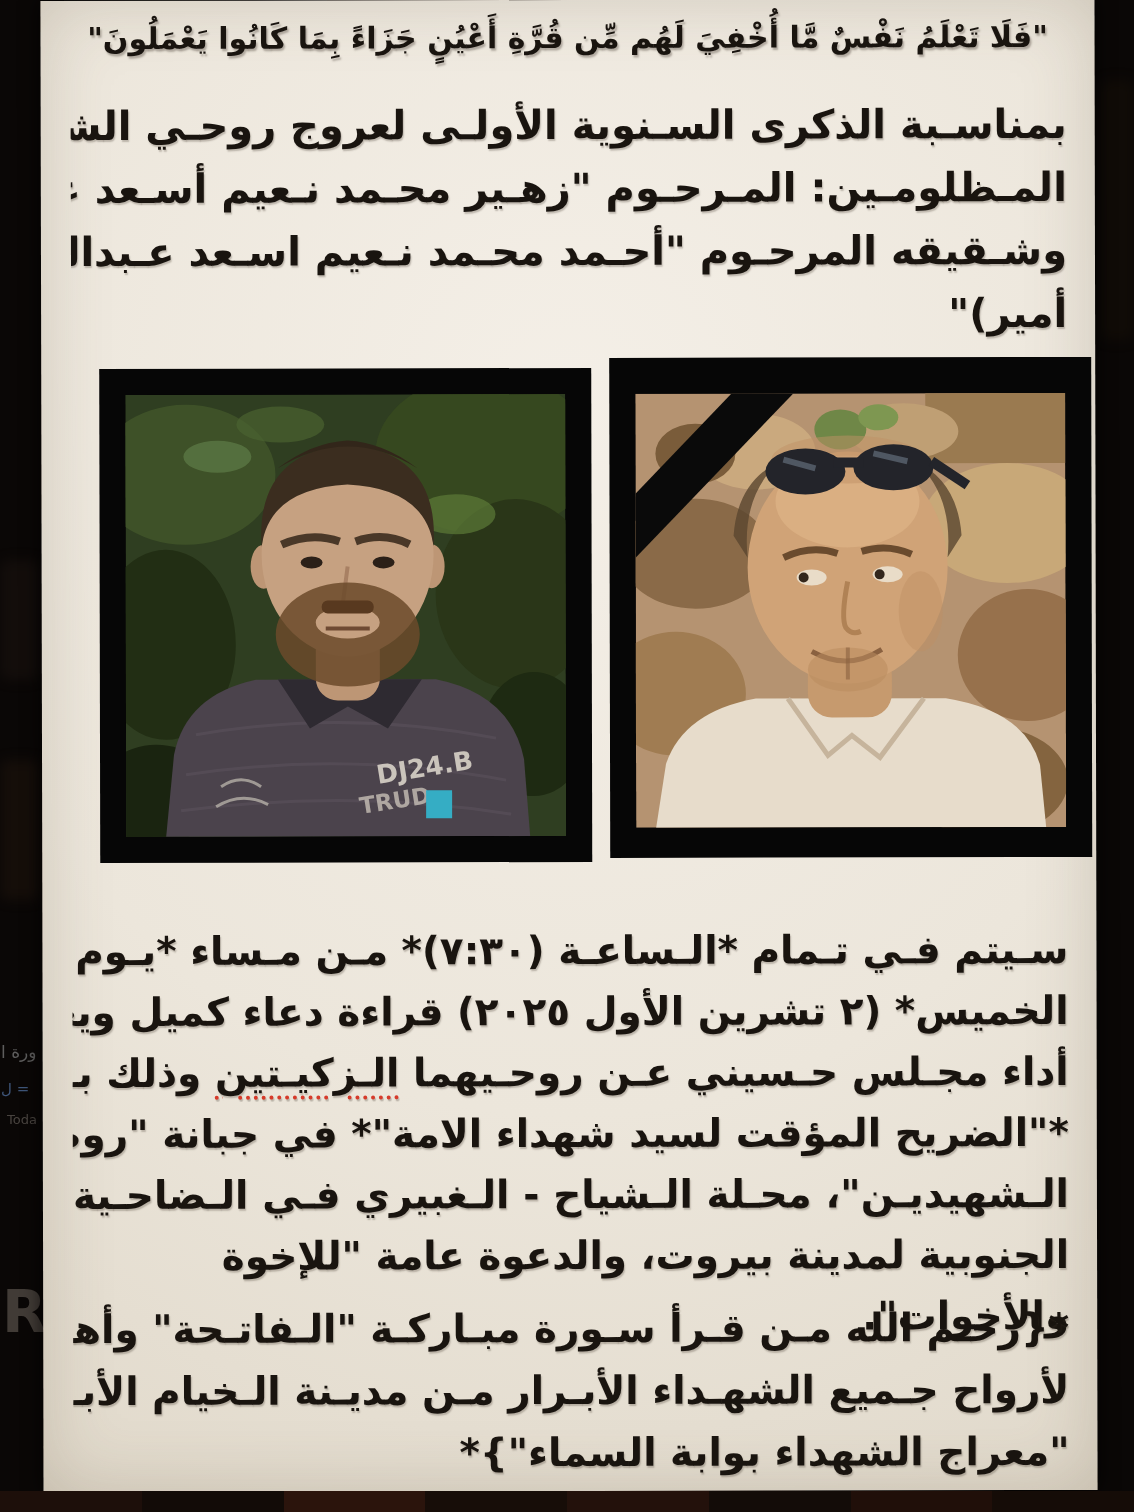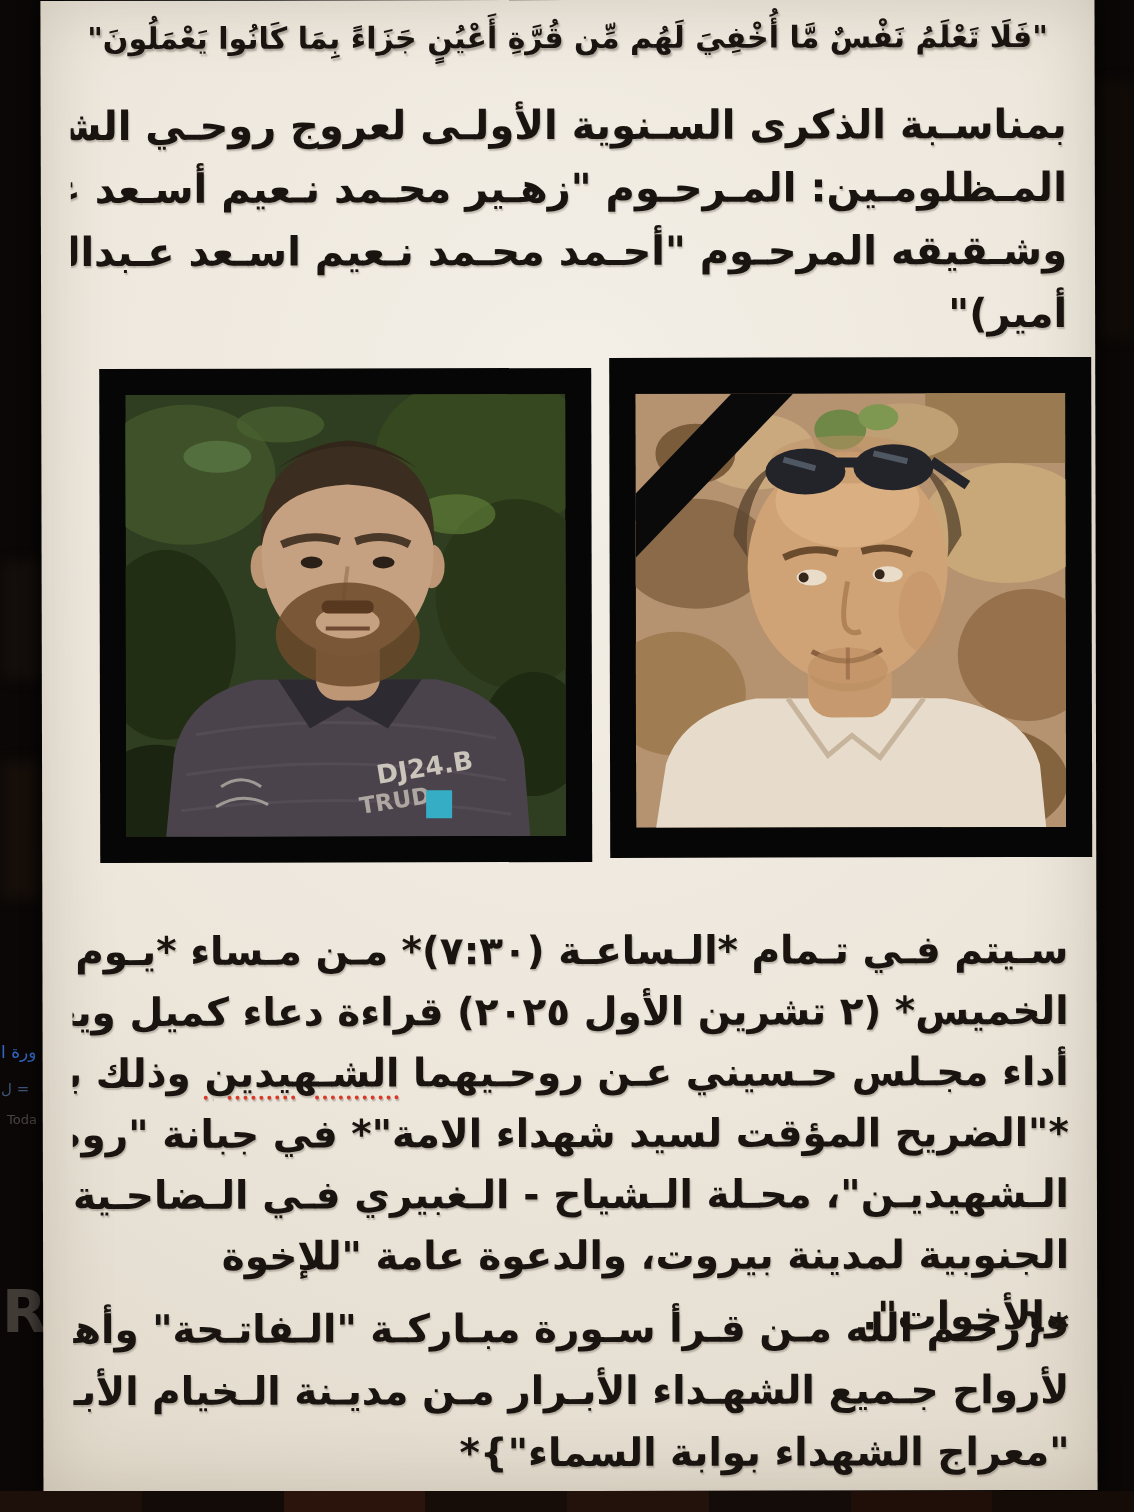--- a/index.html
+++ b/index.html
@@ -6,21 +6,21 @@
   .stage{
     position:relative;width:1134px;height:1512px;overflow:hidden;
     background:#0a0706;
     font-family:"DejaVu Sans",sans-serif;
   }
   
   .bg-blob{position:absolute;filter:blur(6px);opacity:.5;border-radius:8px;}
   .art{position:absolute;z-index:1;font-family:"DejaVu Sans",sans-serif;}
   .art-r{left:2px;top:1278px;font-size:58px;font-weight:bold;color:#413b36;}
   .art-l{left:38px;top:1434px;font-size:64px;font-weight:bold;color:#8a837c;}
-  .art-orange{left:1px;top:1042px;font-size:17px;color:#3b82f6;opacity:.8;}
+  .art-orange{left:1px;top:1042px;font-size:17px;color:#737373;opacity:.8;}
   .art-blue{left:1px;top:1080px;font-size:15px;color:#5577aa;opacity:.7;}
   .art-tod{left:1px;top:1112px;font-size:13px;color:#6a645e;opacity:.65;margin-left:6px;}
   .bottom-strip{position:absolute;left:0;top:1491px;width:1134px;height:21px;z-index:3;display:flex;}
   .bottom-strip div{flex:1;height:100%;}
 
   
   .card{
     position:absolute;left:42px;top:0;width:1054px;height:1491px;z-index:2;
     background:radial-gradient(115% 90% at 50% 28%, #f4efe7 0%, #ece6db 52%, #ded6c7 100%);
     box-shadow:inset 0 0 70px rgba(95,80,58,.22), 0 0 20px rgba(0,0,0,.85);
@@ -165,21 +165,21 @@
         <path d="M176,258 q36,20 70,-2" stroke="#8a6140" stroke-width="5" fill="none"></path>
         <ellipse cx="212" cy="276" rx="40" ry="22" fill="#b98c5e" opacity=".55"></ellipse>
         <path d="M212,254 v32" stroke="#8a6140" stroke-width="4" opacity=".6"></path>
         <polygon points="96,0 158,0 0,164 0,100" fill="#0a0a0a"></polygon>
       </svg>
     </div>
 
     <div class="block details">
       <div class="jline">سـيتم فـي تـمام *الـساعـة (٧:٣٠)* مـن مـساء *يـوم غـدٍ</div>
       <div class="jline">الخميس* (٢ تشرين الأول ٢٠٢٥) قراءة دعاء كميل ويعقبه</div>
-      <div class="jline"><span>أداء مجـلس حـسيني عـن روحـيهما </span><span class="misspell">الشـهيدين</span><span> وذلك بـجوار</span></div>
+      <div class="jline"><span>أداء مجـلس حـسيني عـن روحـيهما </span><span class="misspell">الـزكيـتين</span><span> وذلك بـجوار</span></div>
       <div class="jline">*"الضريح المؤقت لسيد شهداء الامة"* في جبانة "روضة</div>
       <div class="jline">الـشهيديـن"، محـلة الـشياح - الـغبيري فـي الـضاحـية</div>
       <div class="jend">الجنوبية لمدينة بيروت، والدعوة عامة "للإخوة والأخوات".</div>
     </div>
 
     <div class="block fatiha">
       <div class="jline">*{رحـم الله مـن قـرأ سـورة مبـاركـة "الـفاتـحة" وأهـدى ثـوابـها</div>
       <div class="jline">لأرواح جـميع الشهـداء الأبـرار مـن مديـنة الـخيام الأبـية</div>
       <div class="jend">"معراج الشهداء بوابة السماء"}*</div>
     </div>

